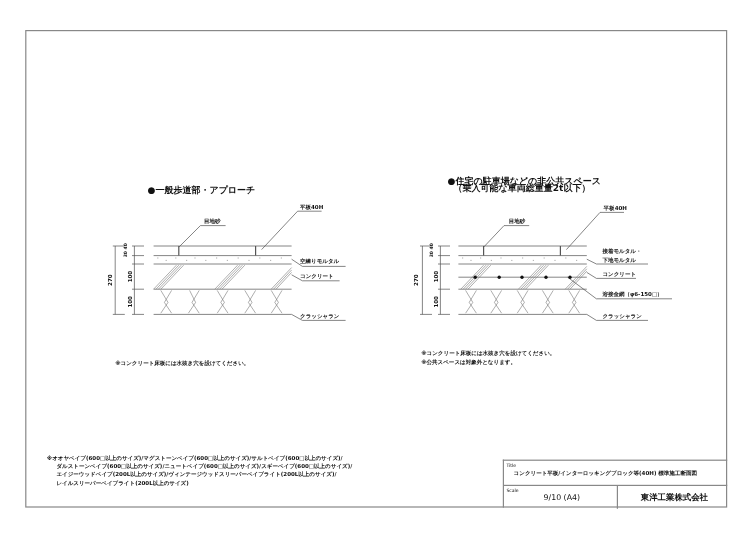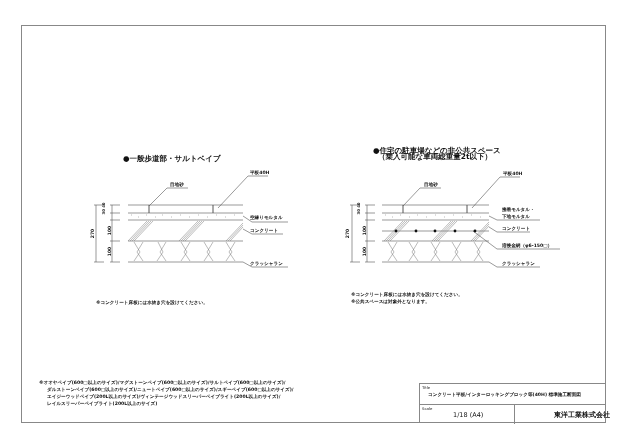--- a/index.html
+++ b/index.html
@@ -174,21 +174,21 @@
 
   <g fill="#111">
     <circle cx="396" cy="231" r="1.4"></circle>
     <circle cx="416" cy="231" r="1.4"></circle>
     <circle cx="435" cy="231" r="1.4"></circle>
     <circle cx="455" cy="231" r="1.4"></circle>
     <circle cx="475" cy="231" r="1.4"></circle>
   </g>
 </svg>
 
-<div class="txt h1" style="left:123px;top:154px;">●一般歩道部・サルトベイブ</div>
+<div class="txt h1" style="left:123px;top:154px;">●一般歩道部・アプローチ</div>
 <div class="txt lbl" style="left:170px;top:182px;">目地砂</div>
 <div class="txt lbl" style="left:250px;top:170px;">平板40H</div>
 <div class="txt lbl" style="left:250px;top:215px;">空練りモルタル</div>
 <div class="txt lbl" style="left:250px;top:228px;">コンクリート</div>
 <div class="txt lbl" style="left:250px;top:261px;">クラッシャラン</div>
 <div class="txt lbl" style="left:88px;top:231px;transform:rotate(-90deg);transform-origin:center;">270</div>
 <div class="txt lbl" style="left:98px;top:206px;transform:rotate(-90deg);transform-origin:center;font-size:3.8px;">30 40</div>
 <div class="txt lbl" style="left:105px;top:228px;transform:rotate(-90deg);transform-origin:center;">100</div>
 <div class="txt lbl" style="left:105px;top:249px;transform:rotate(-90deg);transform-origin:center;">100</div>
 <div class="txt lbl" style="left:96px;top:300px;">※コンクリート床板には水抜き穴を設けてください。</div>
@@ -214,17 +214,17 @@
 <div class="txt note" style="left:47px;top:393px;">エイジーウッドベイブ(200L以上のサイズ)/ヴィンテージウッドスリーパーベイブライト(200L以上のサイズ)/</div>
 <div class="txt note" style="left:47px;top:400px;">レイルスリーパーベイブライト(200L以上のサイズ)</div>
 
 <div class="tb">
   <div class="tb-row1">
     <span class="tb-cap">Title</span>
     <span class="txt" style="left:8px;top:8px;font-size:4.6px;">コンクリート平板/インターロッキングブロック等(40H) 標準施工断面図</span>
   </div>
   <div class="tb-row2">
     <span class="tb-cap">Scale</span>
-    <span class="txt" style="left:33px;top:6px;font-size:6.5px;font-weight:normal;">1/18 (A4)</span>
+    <span class="txt" style="left:33px;top:6px;font-size:6.5px;font-weight:normal;">9/10 (A4)</span>
     <div class="tb-div"></div>
-    <span class="txt" style="left:134px;top:5px;font-size:7px;">東洋工業株式会社</span>
+    <span class="txt" style="left:114px;top:5px;font-size:7px;">東洋工業株式会社</span>
   </div>
 </div>
 
 </body></html>

